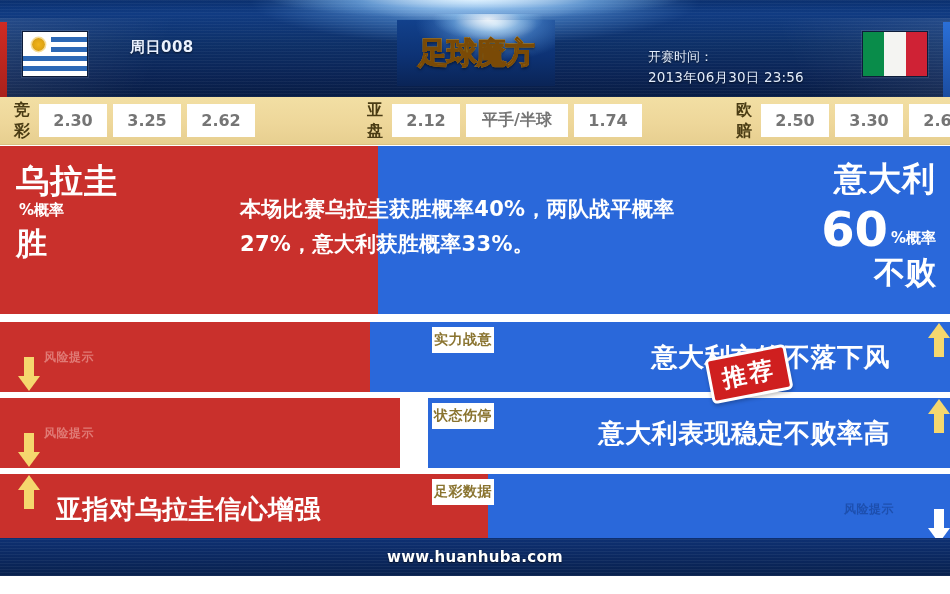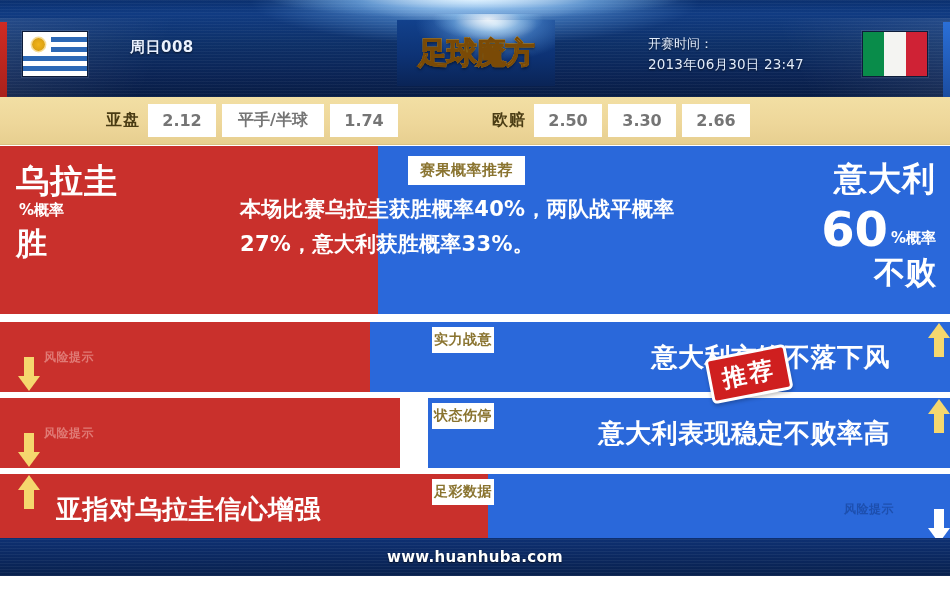--- a/index.html
+++ b/index.html
@@ -72,21 +72,21 @@
   .it-g{background:#098c4a;}
   .it-w{background:#f4f4f2;}
   .it-r{background:#cf2235;}
 
   .match-no{
     position:absolute;left:130px;top:38px;
     color:#eaf2ff;font-size:15px;font-weight:bold;letter-spacing:.5px;
     text-shadow:0 1px 2px rgba(0,0,0,.6);
   }
   .kickoff{
-    position:absolute;right:112px;top:34px;width:190px;text-align:left;
+    position:absolute;right:112px;top:47px;width:190px;text-align:left;
     color:#e2ecfb;font-size:13px;line-height:20px;
     text-shadow:0 1px 2px rgba(0,0,0,.6);
   }
   .kickoff .ko-time{font-size:13.5px;letter-spacing:.2px;}
 
   .logo-box{
     position:absolute;left:397px;top:20px;width:158px;height:66px;
     background:
       radial-gradient(ellipse 110px 52px at 62% 6%, rgba(225,245,255,0.85) 0%, rgba(110,175,240,0.40) 38%, rgba(16,55,120,0) 72%),
       linear-gradient(180deg,#12418c 0%, #0d3274 55%, #0a2456 100%);
@@ -265,30 +265,36 @@
         <span class="it-g"></span>
           <span class="it-w"></span>
           <span class="it-r"></span>
       </div>
     </div>
 
     <div class="match-no">周日008</div>
 
     <div class="kickoff">
       <div>开赛时间：</div>
-      <div class="ko-time">2013年06月30日 23:47</div>
+      <div class="ko-time">2013年06月30日 23:56</div>
     </div>
 
     <div class="logo-box">
       <span class="logo-text">足球魔方</span>
     </div>
   </div>
 
   <div class="odds-bar">
 
+    <div class="odds-group g-jingcai">
+      <span class="odds-label">竞彩</span>
+      <span class="odds-cell">2.30</span>
+      <span class="odds-cell">3.25</span>
+      <span class="odds-cell">2.62</span>
+    </div>
 
     <div class="odds-group g-asia">
       <span class="odds-label">亚盘</span>
       <span class="odds-cell">2.12</span>
       <span class="odds-cell wide">平手/半球</span>
       <span class="odds-cell">1.74</span>
     </div>
 
     <div class="odds-group g-euro">
       <span class="odds-label">欧赔</span>
@@ -317,21 +323,20 @@
       <div class="t-pct-row">
         <span class="t-pct">60</span>
         <span class="t-sub">%概率</span>
       </div>
       <div class="t-res">不败</div>
     </div>
 
     <div class="stamp">推荐</div>
   </div>
 
-  <div class="tag-chip chip-main">赛果概率推荐</div>
 
   <div class="cmp-row row1">
     <div class="cmp-left" style="width:370px">
       <span class="arr-down amber down pos-l-arrow">
         <span class="arr-shape amber down"><span class="stem"></span><span class="head"></span></span>
       </span>
       <span class="risk on-red">风险提示</span>
     </div>
     <div class="cmp-right" style="width:580px">
       <span class="cmp-text right-side">意大利交锋不落下风</span>

